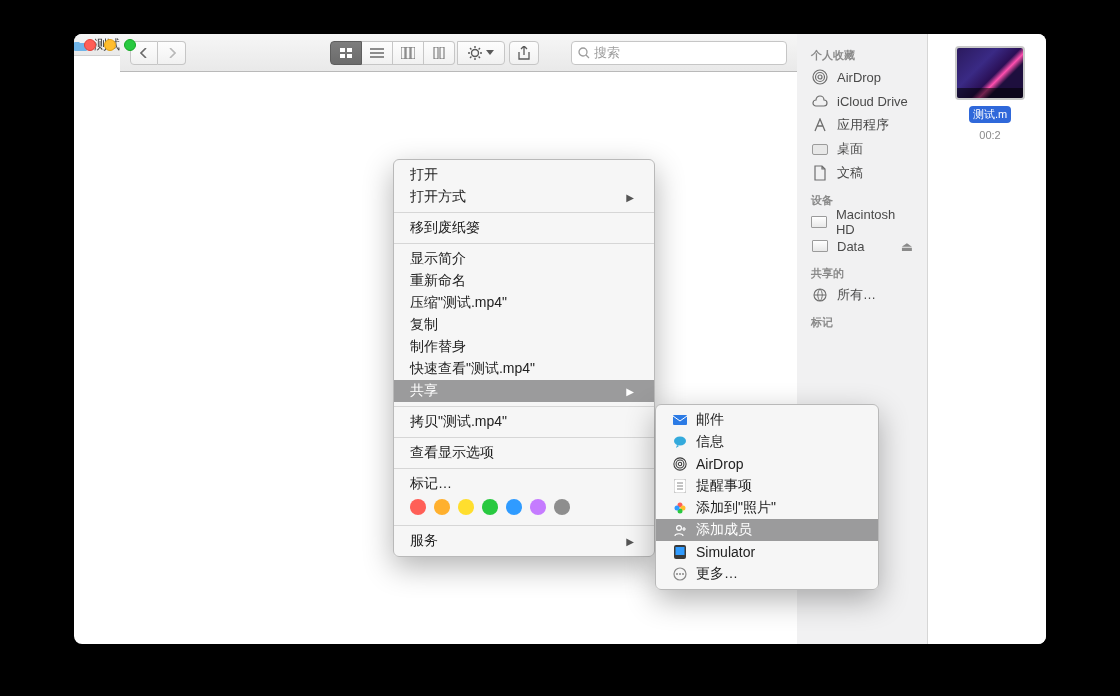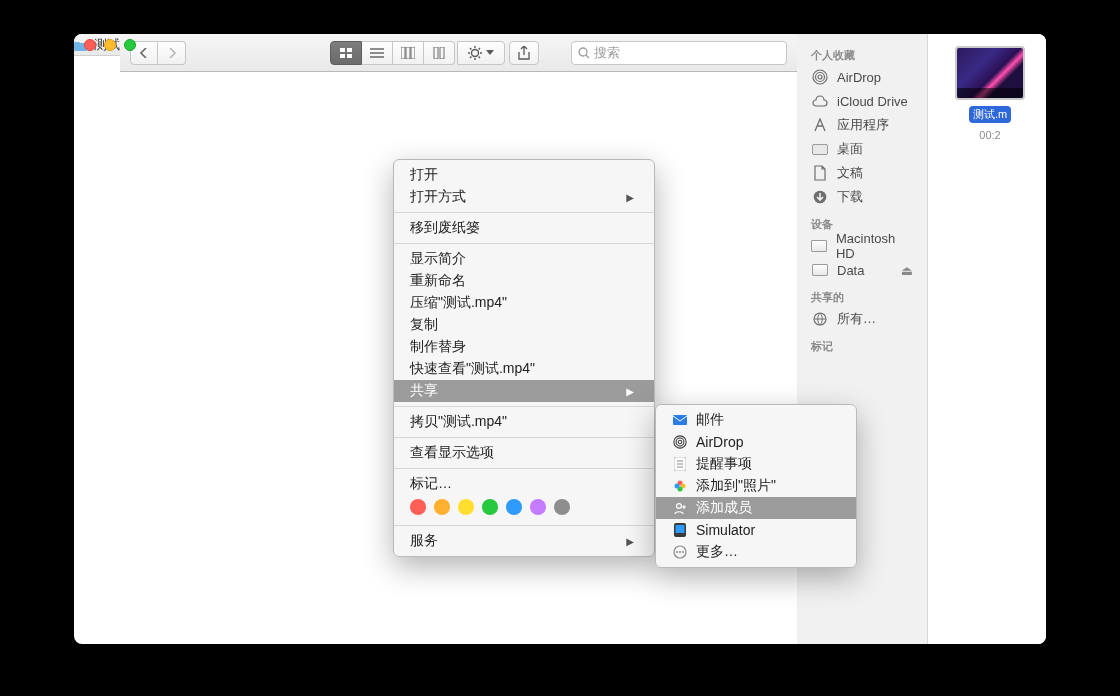--- a/index.html
+++ b/index.html
@@ -227,29 +227,20 @@
           <span>桌面</span>
         </div>
       <div class="sb-item">
           <span class="ico">
             <svg width="14" height="16" viewBox="0 0 14 16">
               <path fill="none" stroke="#6e6e6e" stroke-width="1.2" d="M2 1h7l3 3v11H2zM9 1v3h3"></path>
             </svg>
           </span>
           <span>文稿</span>
         </div>
-      <div class="sb-item">
-          <span class="ico">
-            <svg width="14" height="14" viewBox="0 0 14 14">
-              <circle cx="7" cy="7" r="6.3" fill="#6e6e6e"></circle>
-              <path stroke="#f1f1f2" stroke-width="1.6" fill="none" d="M7 3v6M4 7l3 3 3-3"></path>
-            </svg>
-          </span>
-          <span>下载</span>
-        </div>
 
       <div class="sb-header">设备</div>
       <div class="sb-item">
           <span class="ico">
             <span class="disk"></span>
           </span>
           <span>Macintosh HD</span>
         </div>
       <div class="sb-item">
           <span class="ico">
@@ -339,29 +330,38 @@
     <div class="tag pur"></div>
     <div class="tag gry"></div>
   </div>
   <hr>
   <div class="mi">
       <span>服务</span>
       <span class="arrow">▶</span>
     </div>
 </div>
 
-<div class="ctx sub" style="left:655px; top:404px; width:202px;">
+<div class="ctx sub" style="left:655px; top:404px; width:224px;">
   <div class="mi">
       <span class="sico">
         <svg width="14" height="10" viewBox="0 0 14 10">
           <rect width="14" height="10" rx="1" fill="#2c7be5"></rect>
           <path d="M0 1l7 5 7-5" fill="none" stroke="#fff" stroke-width="1"></path>
         </svg>
       </span>
       <span>邮件</span>
+    </div>
+  <div class="mi">
+      <span class="sico">
+        <svg width="14" height="12" viewBox="0 0 14 12">
+          <ellipse cx="7" cy="5" rx="6" ry="4.5" fill="#34aadc"></ellipse>
+          <path d="M4 9l-1 3 3-2" fill="#34aadc"></path>
+        </svg>
+      </span>
+      <span>信息</span>
     </div>
   <div class="mi">
       <span class="sico">
         <svg class="svg-airdrop" width="14" height="14" viewBox="0 0 16 16" style="color:#3a3a3a">
           <circle cx="8" cy="8" r="2"></circle>
           <circle cx="8" cy="8" r="4.5"></circle>
           <circle cx="8" cy="8" r="7"></circle>
         </svg>
       </span>
       <span>AirDrop</span>

